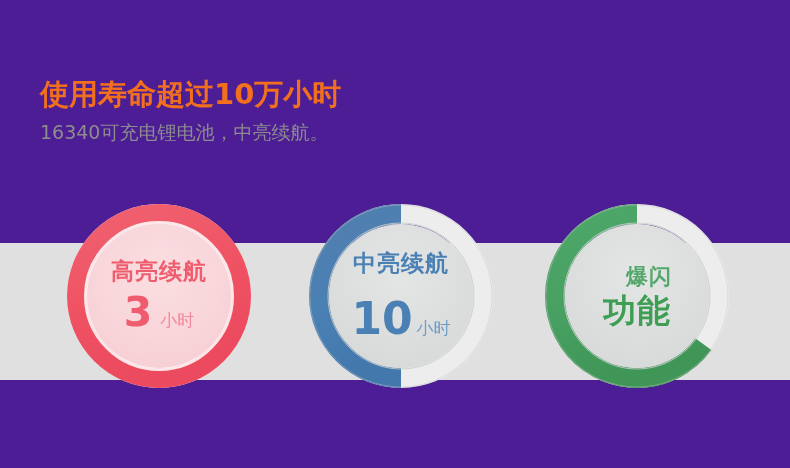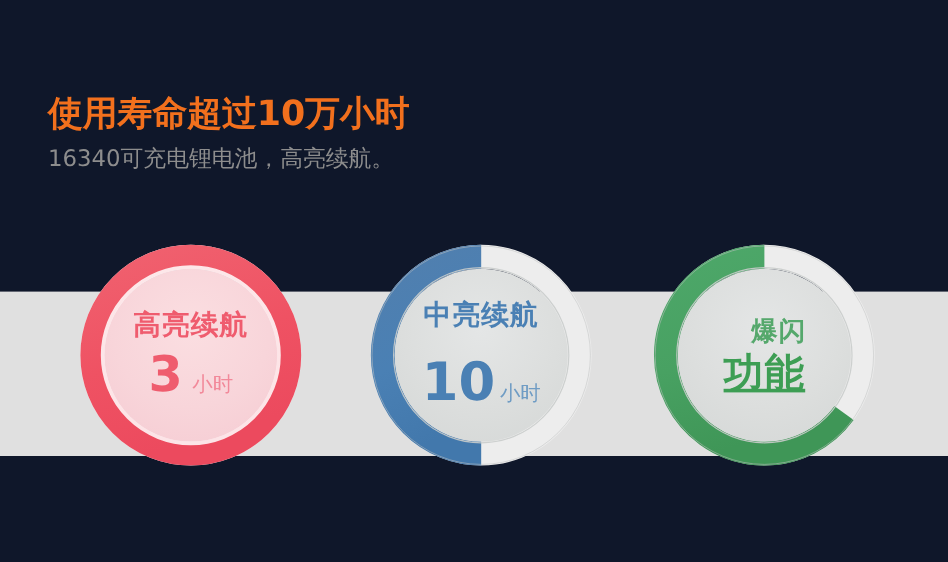--- a/index.html
+++ b/index.html
@@ -5,21 +5,21 @@
   * { margin:0; padding:0; box-sizing:border-box; }
   html, body {
     width:790px; height:468px;
     background:#ffffff;
     font-family:"DejaVu Sans","Liberation Sans",sans-serif;
     overflow:hidden;
   }
   #stage {
     position:relative;
     width:790px; height:468px;
-    background:#0f172a;
+    background:#4c1d95;
   }
 
   
   .band {
     position:absolute;
     left:0; right:0;
     top:243px; height:137px;
     background:#e0e0e0;
   }
 
@@ -104,32 +104,32 @@
 
   
   .d2 .lbl-top { font-size:23px; color:#4a80b4; letter-spacing:1px; }
   .d2 .lbl-bot { margin-top:22px; }
   .d2 .num { font-size:44px; font-weight:bold; color:#4a80b4; }
   .d2 .unit { font-size:17px; color:#6f9cc4; margin-left:4px; font-weight:normal; }
 
   
   .d3 .lbl-top { font-size:22px; color:#55a86c; letter-spacing:1px;margin-left:24px; }
   .d3 .lbl-bot { margin-top:6px; }
-  .d3 .num { font-size:33px; font-weight:bold; color:#3d9e54; letter-spacing:1px;text-decoration:underline; }
+  .d3 .num { font-size:33px; font-weight:bold; color:#3d9e54; letter-spacing:1px; }
 </style>
 </head>
 <body>
 
 <div id="stage">
 
   <div class="band"></div>
 
   <div class="head">
     <h1>使用寿命超过10万小时</h1>
-    <p>16340可充电锂电池，高亮续航。</p>
+    <p>16340可充电锂电池，中亮续航。</p>
   </div>
 
   <div class="dials">
 
     <div class="dial d1">
       <svg viewBox="0 0 192 192">
         <defs>
           <linearGradient id="g1" x1="0" y1="0" x2="0.3" y2="1">
             <stop offset="0%" stop-color="#f0616f"></stop>
             <stop offset="55%" stop-color="#ef5263"></stop>

